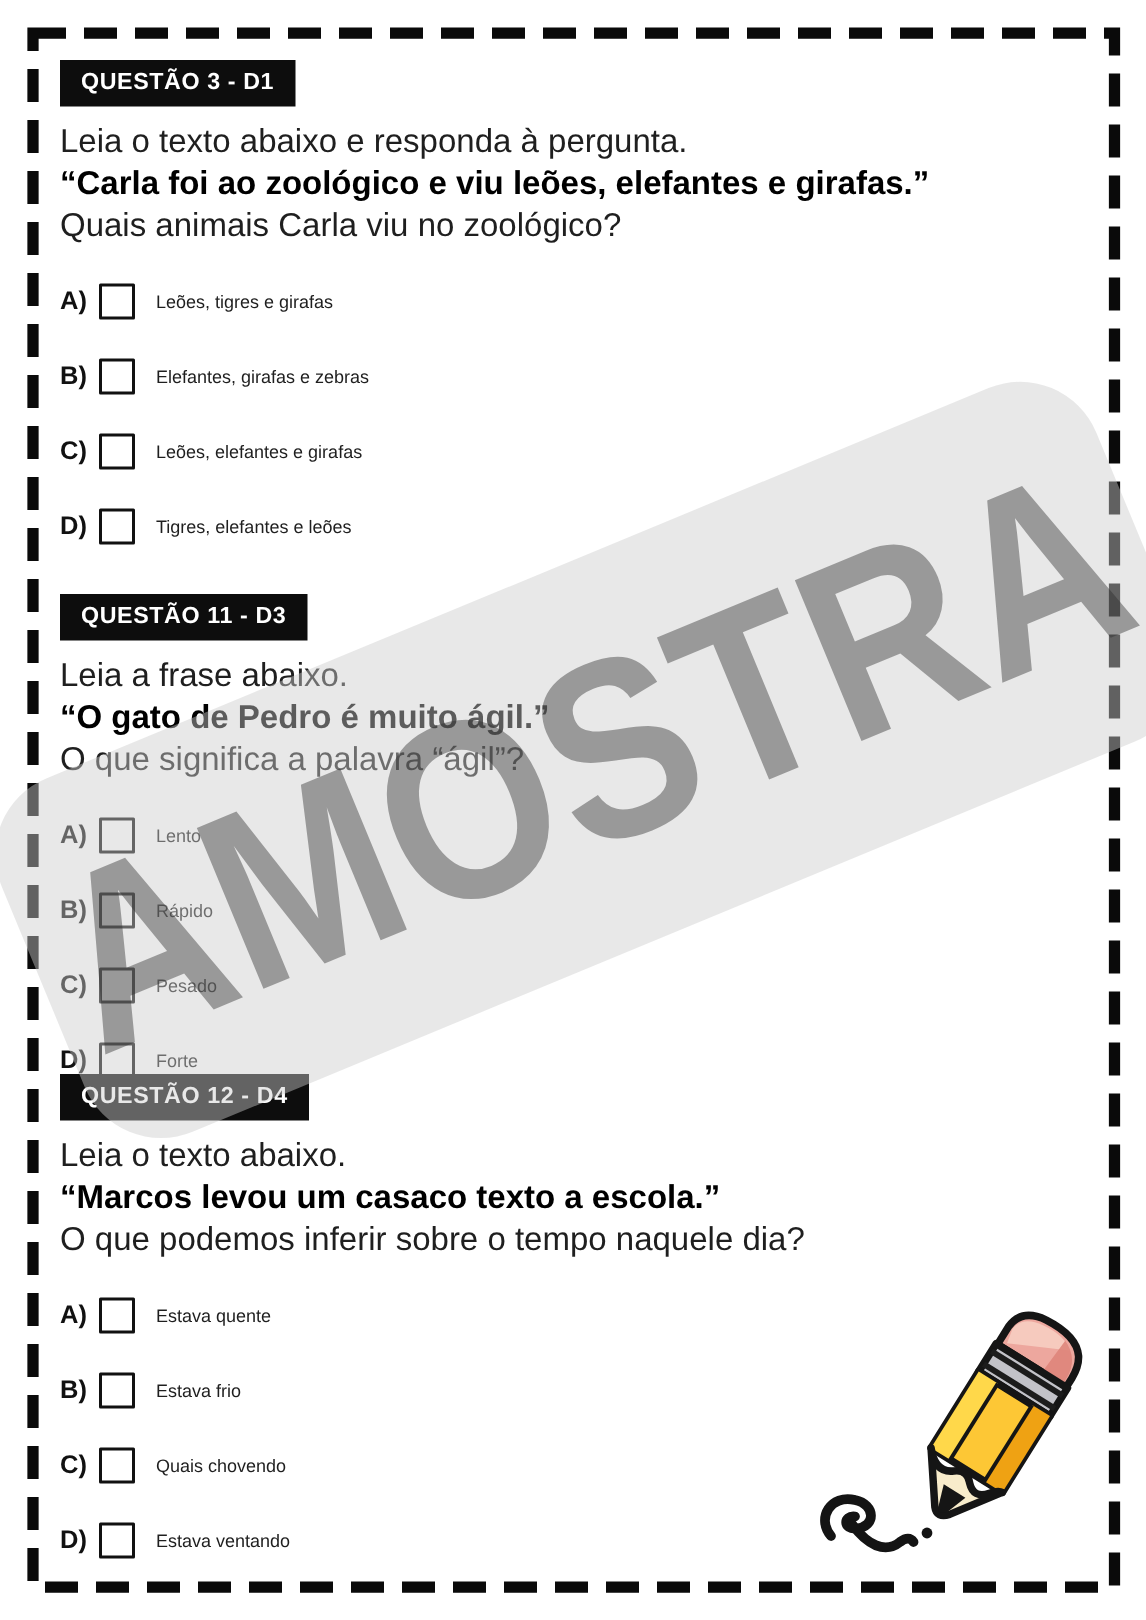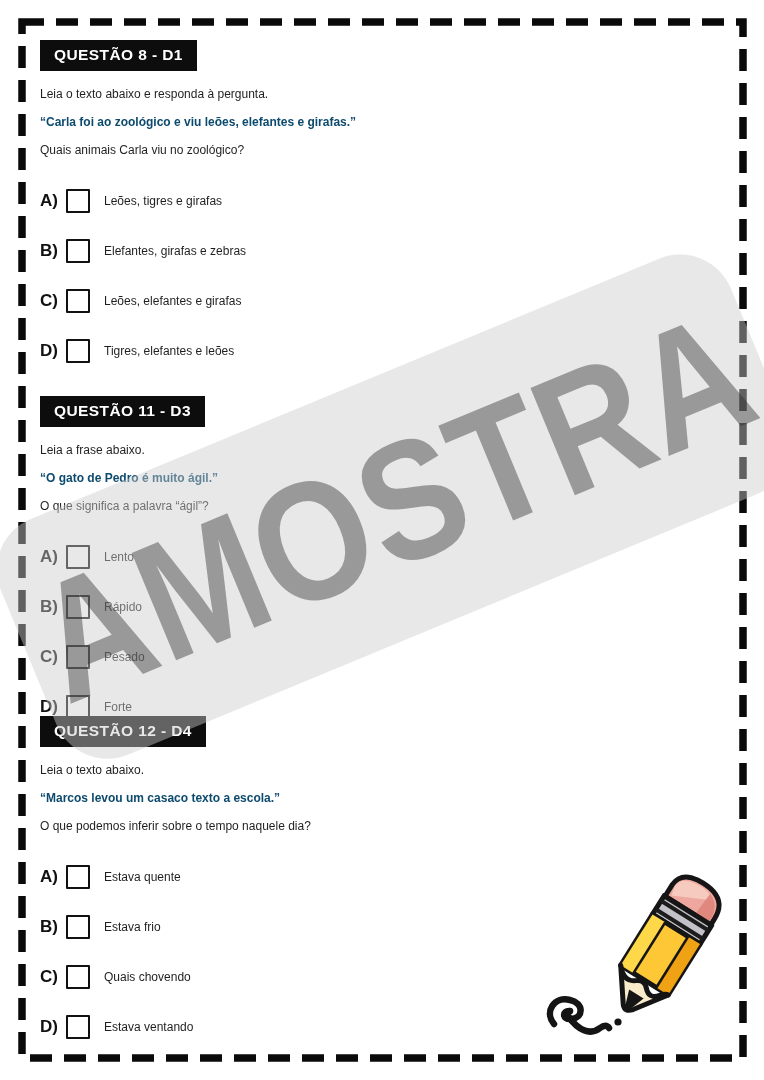--- a/index.html
+++ b/index.html
@@ -15,22 +15,22 @@
   .content{position:absolute;z-index:2;left:0;top:0;width:100%;height:100%;}
 
   .question{position:absolute;left:40px;right:30px;}
   .q1{top:40px;} .q2{top:396px;} .q3{top:716px;}
 
   .qbox{
     display:inline-block;background:#0d0d0d;color:#fff;
     font-weight:bold;font-size:15.5px;letter-spacing:.4px;
     padding:6px 14px 7px 14px;margin-bottom:9px;
   }
-  .line{font-size:12px;line-height:28px;color:#1f1f1f;}
-  .quote{font-weight:bold;color:#0c4a6e;}
+  .line{font-size:22px;line-height:28px;color:#1f1f1f;}
+  .quote{font-weight:bold;color:#000000;}
 
   .options{margin-top:8px;}
   .opt{display:flex;align-items:center;height:26px;margin-top:24px;}
   .opt-letter{font-weight:bold;font-size:17px;color:#111;width:26px;flex:0 0 26px;}
   .checkbox{
     width:20px;height:20px;border:2.4px solid #111;background:#fff;
     border-radius:1px;flex:0 0 20px;margin-right:14px;cursor:pointer;
   }
   .opt-label{font-size:12px;color:#1f1f1f;white-space:nowrap;}
 
@@ -58,21 +58,21 @@
 
 <div class="page">
 
   <svg class="border-svg" width="764" height="1080" viewBox="0 0 764 1080">
     <rect x="22" y="22" width="721" height="1036" fill="none" stroke="#0a0a0a" stroke-width="7.5" stroke-dasharray="22 12"></rect>
   </svg>
 
   <div class="content">
 
     <section class="question q1">
-      <div class="qbox">QUESTÃO 8 - D1</div>
+      <div class="qbox">QUESTÃO 3 - D1</div>
       <div class="line">Leia o texto abaixo e responda à pergunta.</div>
       <div class="line quote">“Carla foi ao zoológico e viu leões, elefantes e girafas.”</div>
       <div class="line">Quais animais Carla viu no zoológico?</div>
       <div class="options">
         <div class="opt">
           <span class="opt-letter">A)</span>
           <span class="checkbox"></span>
           <span class="opt-label">Leões, tigres e girafas</span>
         </div>
         <div class="opt">

